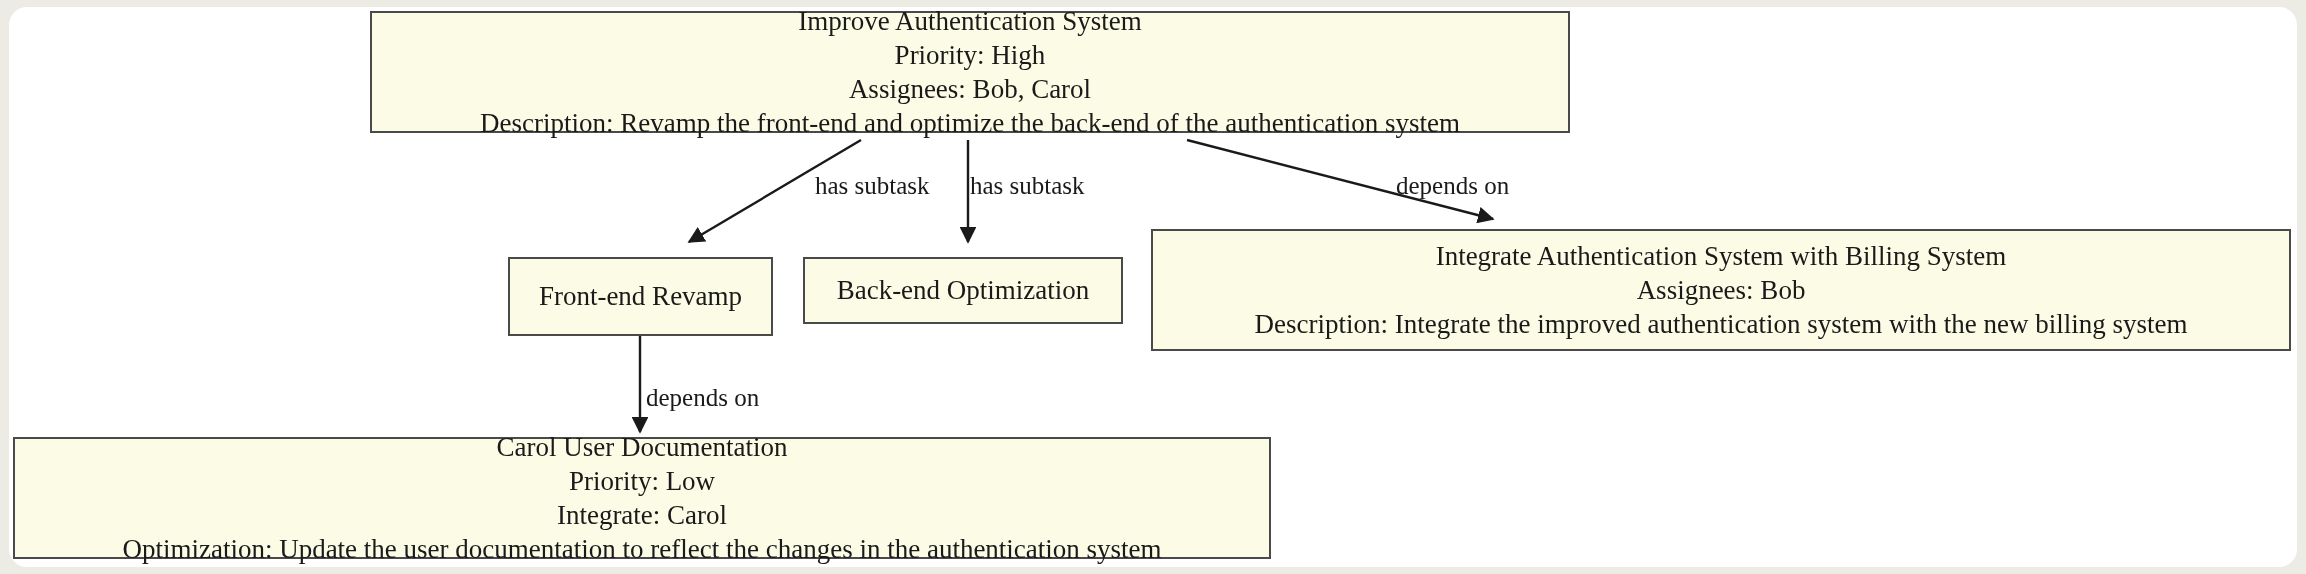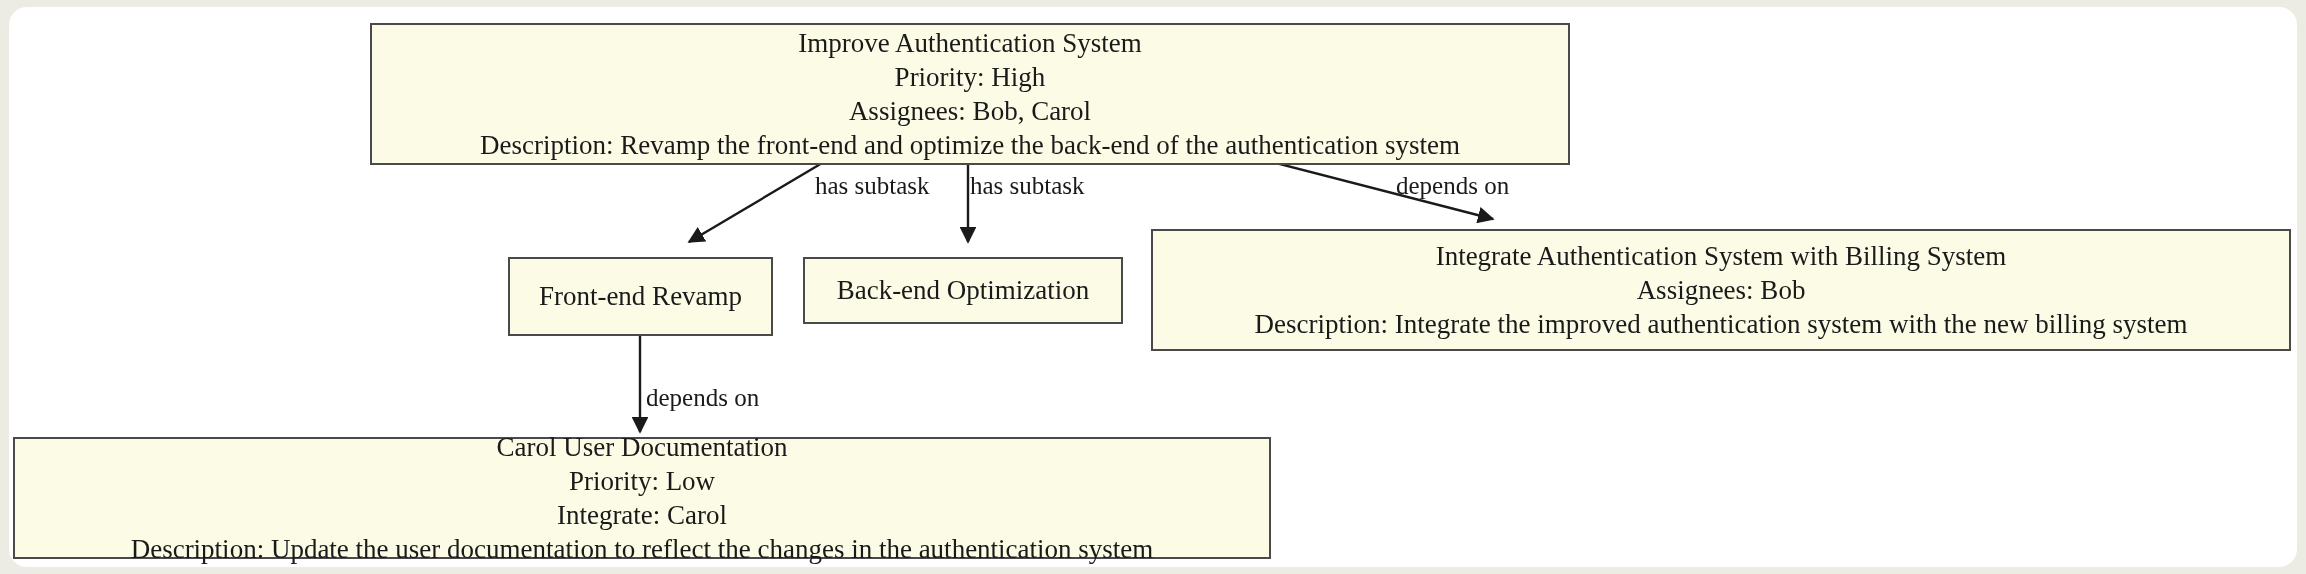--- a/index.html
+++ b/index.html
@@ -79,21 +79,21 @@
 
       <path d="M 852 133 L 680 235" stroke="#1a1a1a" stroke-width="2.4" fill="none" marker-end="url(#arrow)"></path>
 
       <path d="M 959 133 L 959 235" stroke="#1a1a1a" stroke-width="2.4" fill="none" marker-end="url(#arrow)"></path>
 
       <path d="M 1178 133 L 1484 212" stroke="#1a1a1a" stroke-width="2.4" fill="none" marker-end="url(#arrow)"></path>
 
       <path d="M 631 317 L 631 425" stroke="#1a1a1a" stroke-width="2.4" fill="none" marker-end="url(#arrow)"></path>
     </svg>
 
-    <div class="node" style="left:361px; top:16px; width:1200px; height:142px;">
+    <div class="node" style="left:361px; top:4px; width:1200px; height:122px;">
       <span class="line">Improve Authentication System</span>
       <span class="line">Priority: High</span>
       <span class="line">Assignees: Bob, Carol</span>
       <span class="line">Description: Revamp the front-end and optimize the back-end of the authentication system</span>
     </div>
 
     <div class="node" style="left:499px; top:250px; width:265px; height:79px;">
       <span class="line">Front-end Revamp</span>
     </div>
 
@@ -104,21 +104,21 @@
     <div class="node" style="left:1142px; top:222px; width:1140px; height:122px;">
       <span class="line">Integrate Authentication System with Billing System</span>
       <span class="line">Assignees: Bob</span>
       <span class="line">Description: Integrate the improved authentication system with the new billing system</span>
     </div>
 
     <div class="node" style="left:4px; top:430px; width:1258px; height:122px;">
       <span class="line">Carol User Documentation</span>
       <span class="line">Priority: Low</span>
       <span class="line">Integrate: Carol</span>
-      <span class="line">Description: Update the user documentation to reflect the changes in the authentication system</span>
+      <span class="line">Optimization: Update the user documentation to reflect the changes in the authentication system</span>
     </div>
 
     <div class="edge-label" style="left:806px; top:166px;">has subtask</div>
 
     <div class="edge-label" style="left:961px; top:166px;">has subtask</div>
 
     <div class="edge-label" style="left:1387px; top:166px;">depends on</div>
 
     <div class="edge-label" style="left:637px; top:378px;">depends on</div>
 

